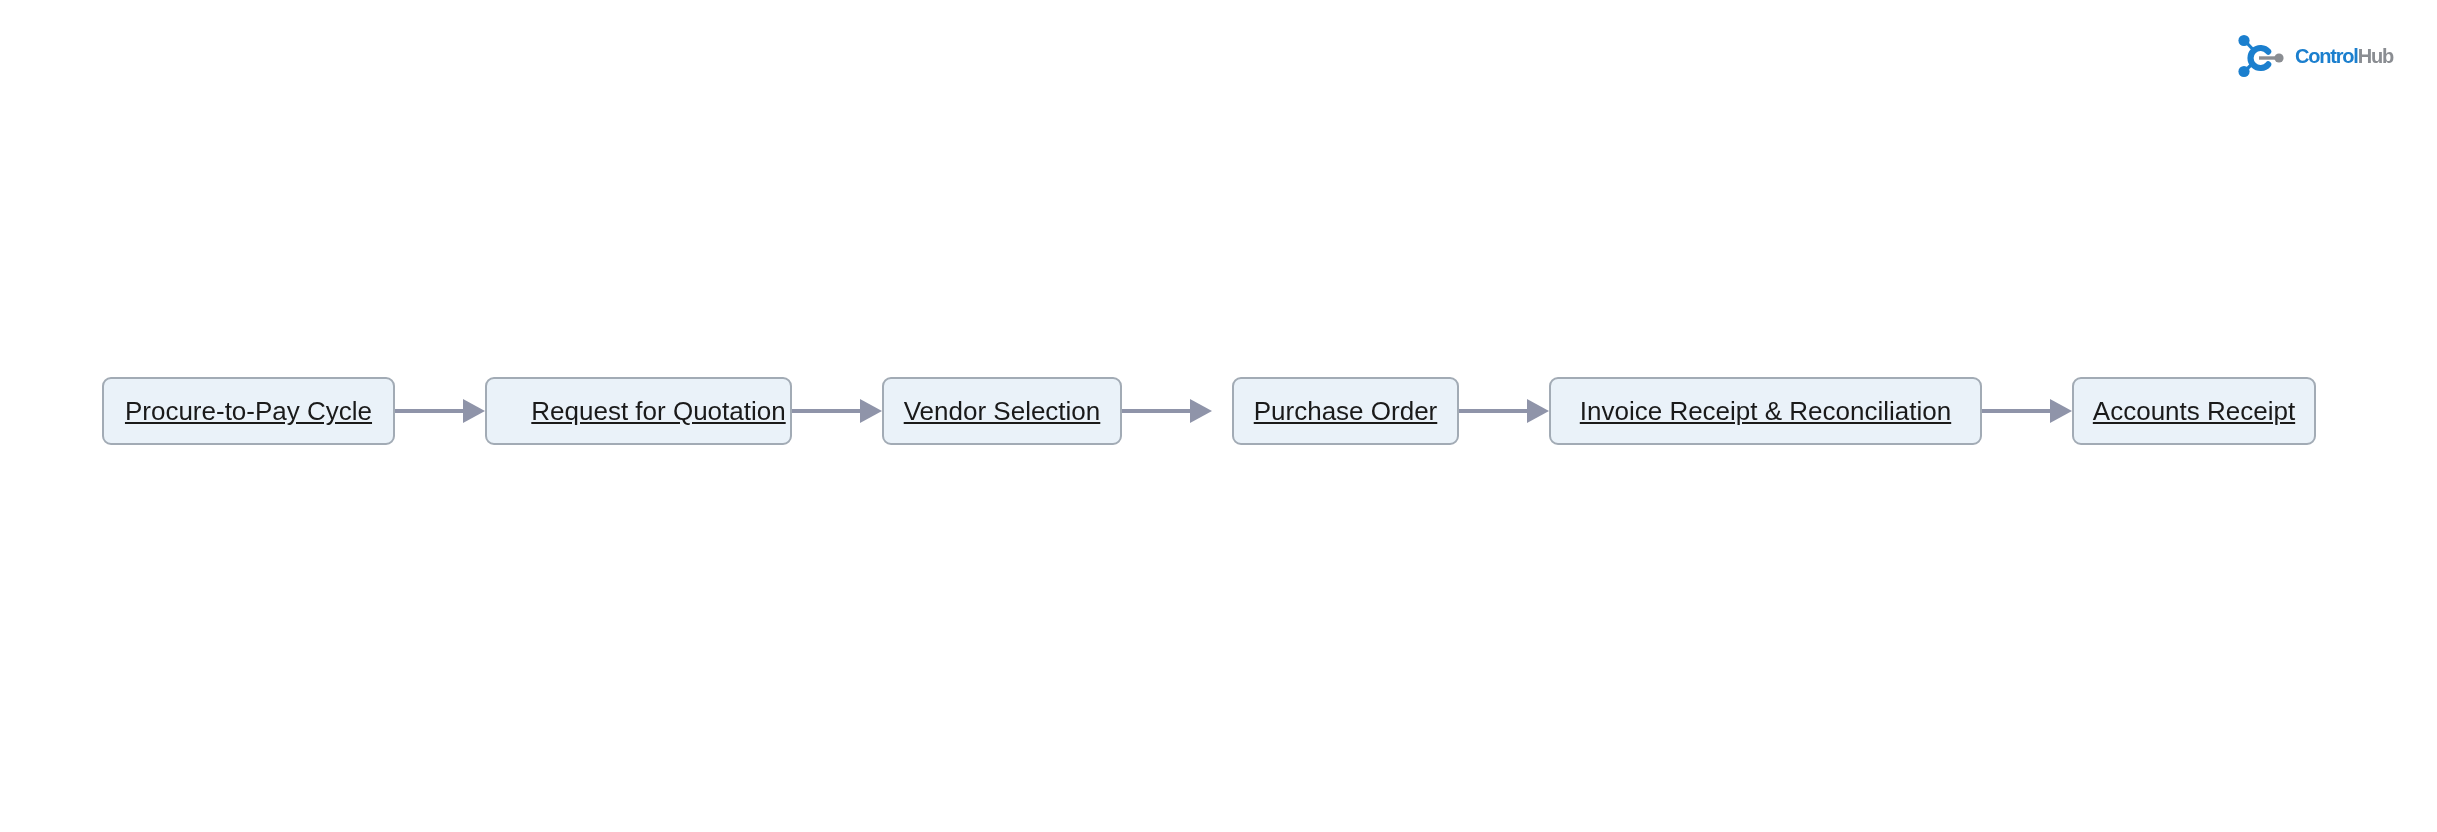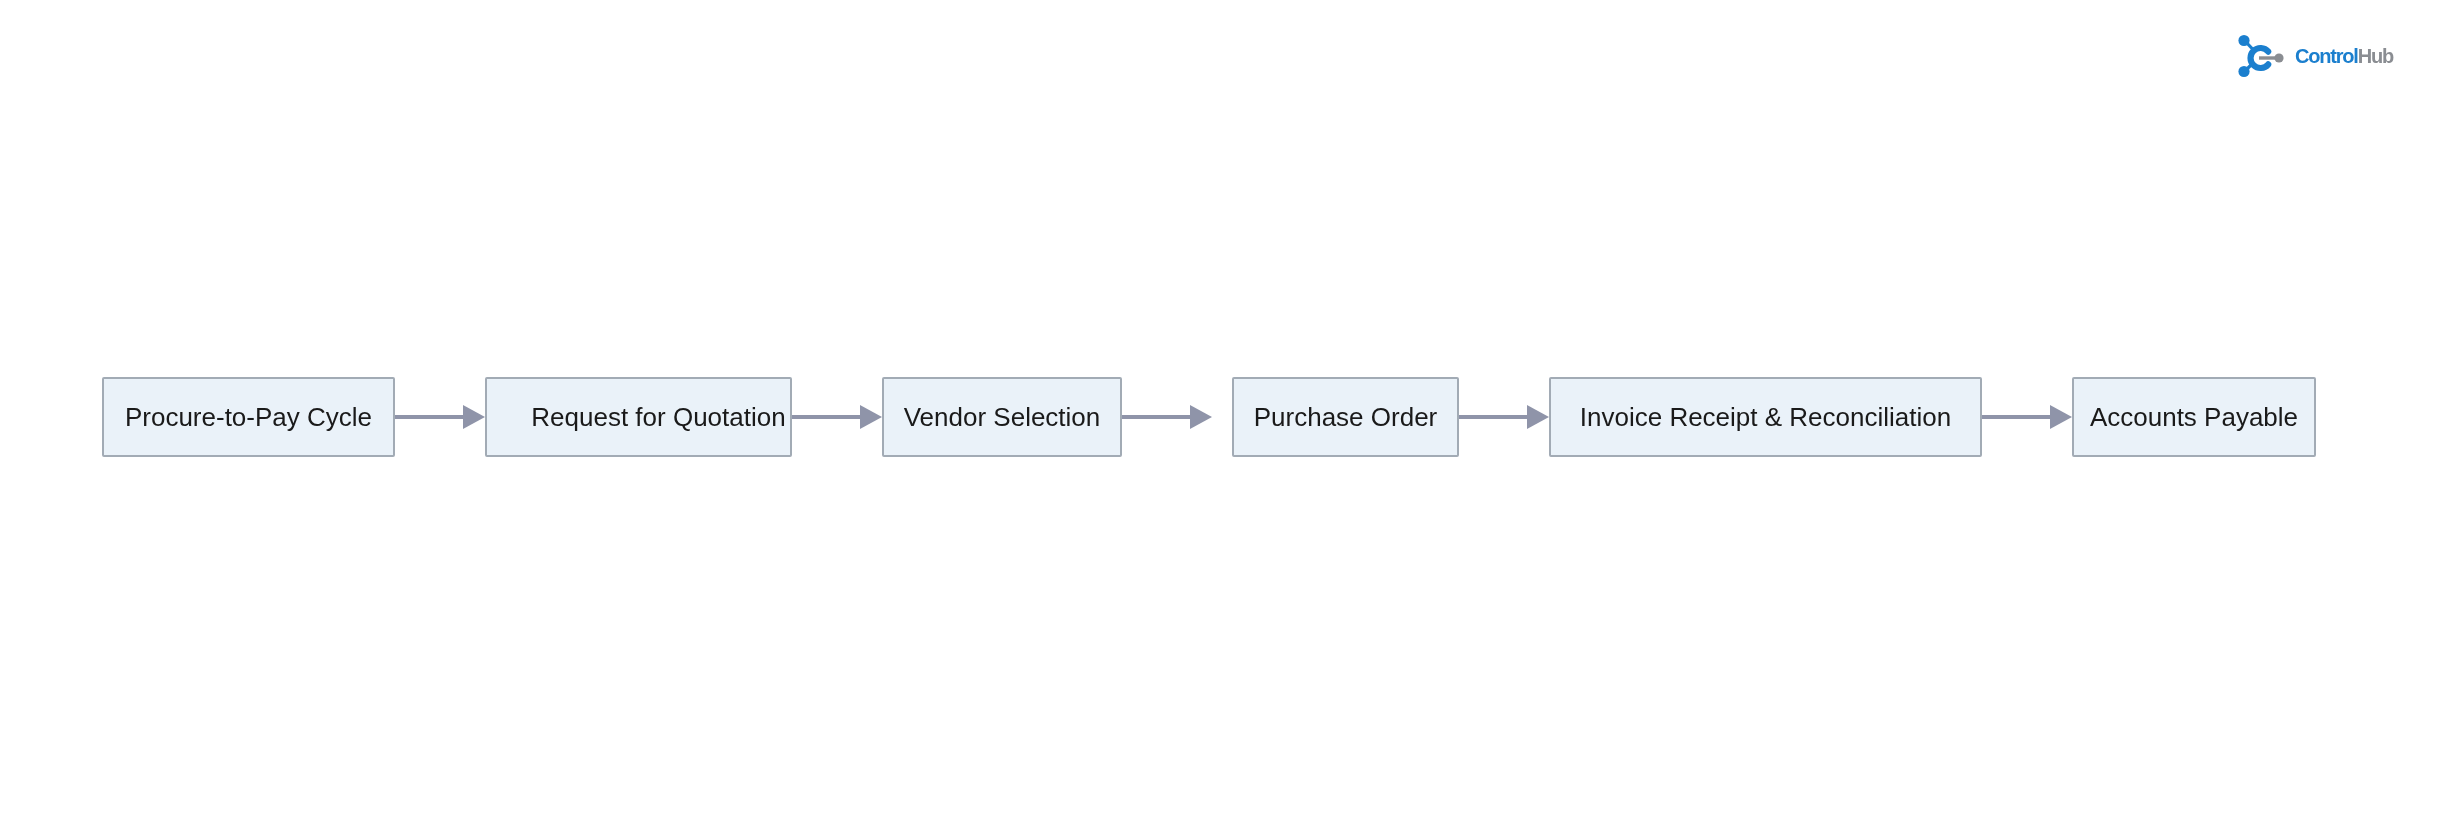--- a/index.html
+++ b/index.html
@@ -17,32 +17,33 @@
 
   
   .flow-row {
     position: absolute;
     left: 102px;
     top: 377px;
     display: flex;
     align-items: center;
   }
   .flow-node {
-    height: 80px;
+    height: 68px;
     box-sizing: border-box;
     background: var(--node-fill, #eaf2f9);
     border: 2px solid var(--node-border, #a2abb5);
-    border-radius: 2px;
+    border-radius: 9px;
     display: flex;
     align-items: center;
     justify-content: center;
     font-size: 26px;
     color: var(--node-text, #1a1a1a);
     white-space: nowrap;
     flex: 0 0 auto;
+    text-decoration: underline;
   }
   .connector {
     width: 90px;
     height: 68px;
     display: flex;
     align-items: center;
     flex: 0 0 auto;
   }
   .connector .line {
     flex: 1;
@@ -99,21 +100,21 @@
     <div class="flow-node" style="width: 227px; margin-left: 20px;">Purchase Order</div>
     <div class="connector">
       <div class="line"></div>
       <div class="head"></div>
     </div>
     <div class="flow-node" style="width: 433px;">Invoice Receipt &amp; Reconciliation</div>
     <div class="connector">
       <div class="line"></div>
       <div class="head"></div>
     </div>
-    <div class="flow-node" style="width: 244px;">Accounts Payable</div>
+    <div class="flow-node" style="width: 244px;">Accounts Receipt</div>
   </div>
 
 <div class="logo">
   <svg width="48" height="44" viewBox="0 0 48 44">
     <line x1="7" y1="7" x2="14.5" y2="15" stroke="var(--logo-blue, #1b7fce)" stroke-width="3.2"></line>
     <line x1="7" y1="37" x2="14.5" y2="29.5" stroke="var(--logo-blue, #1b7fce)" stroke-width="3.2"></line>
     <path d="M 30.2 17.6 A 10 10 0 1 0 30.2 30.4" fill="none" stroke="var(--logo-blue, #1b7fce)" stroke-width="6.2" stroke-linecap="round"></path>
     <circle cx="6" cy="6.5" r="5.6" fill="var(--logo-blue, #1b7fce)"></circle>
     <circle cx="6" cy="37.5" r="5.6" fill="var(--logo-blue, #1b7fce)"></circle>
     <line x1="21" y1="24" x2="40" y2="24" stroke="var(--logo-gray, #8a8d92)" stroke-width="3.4"></line>

